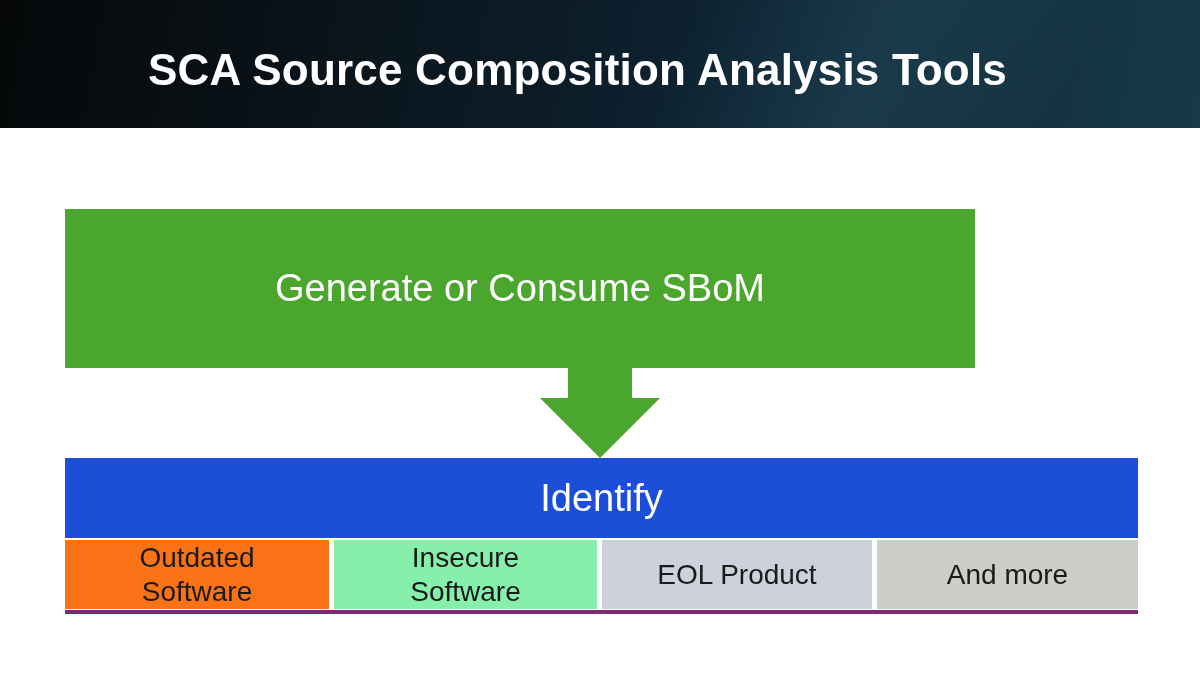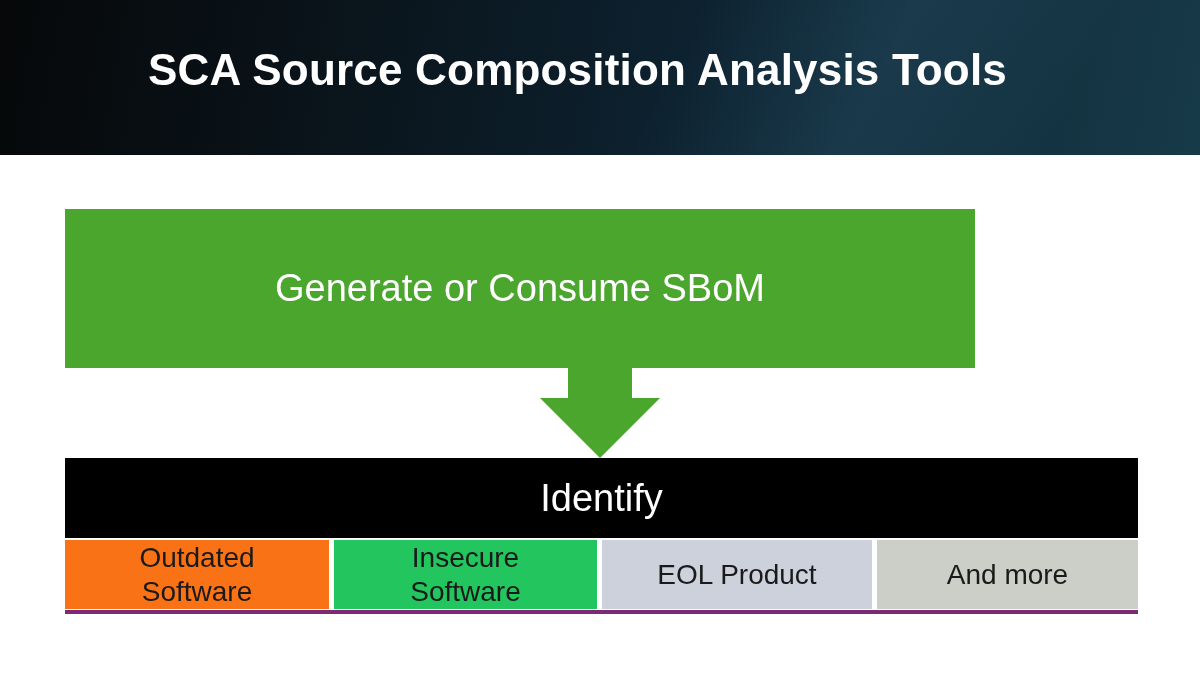--- a/index.html
+++ b/index.html
@@ -10,21 +10,21 @@
   .slide {
     position:relative;
     width:1200px; height:675px;
     background:#ffffff;
     overflow:hidden;
     margin:0 auto;
   }
   
   .header {
     position:absolute; left:0; top:0;
-    width:1200px; height:155px;
+    width:1200px; height:128px;
     background:
       linear-gradient(115deg, rgba(60,120,150,0) 55%, rgba(70,130,160,0.18) 72%, rgba(40,90,115,0) 88%),
       linear-gradient(100deg, #060809 0%, #0a141b 28%, #0d2230 58%, #133140 84%, #173a48 100%);
   }
   .title {
     position:absolute; left:148px; top:48px;
     font-size:44px; font-weight:600; line-height:1;
     color:#ffffff; letter-spacing:0.2px;
     white-space:nowrap;
   }
@@ -32,29 +32,29 @@
   .box { position:absolute; display:flex; align-items:center; justify-content:center; text-align:center; }
   .generate-box {
     left:65px; top:209px; width:910px; height:159px;
     background:#4ba62e; color:#ffffff; font-size:38px;
   }
   .arrow-wrap {
     position:absolute; left:540px; top:368px; width:120px; height:91px;
   }
   .identify-box {
     left:65px; top:458px; width:1073px; height:80px;
-    background:#000000; color:#ffffff; font-size:38px;
+    background:#1d4ed8; color:#ffffff; font-size:38px;
   }
   .sub-box {
     top:540px; height:69px;
     color:#1a1a1a; font-size:28px; line-height:1.2;
     white-space:pre-line;
   }
   .sub-box-1 { left:65px;  width:264px; background:#f97316; }
-  .sub-box-2 { left:334px; width:263px; background:#22c55e; }
+  .sub-box-2 { left:334px; width:263px; background:#86efac; }
   .sub-box-3 { left:602px; width:270px; background:#ccd1db; }
   .sub-box-4 { left:877px; width:261px; background:#cccfc8; }
   .bottom-rule {
     position:absolute; left:65px; top:610px;
     width:1073px; height:4px;
     background:#7c2a76;
   }
 </style>
 </head>
 <body>

